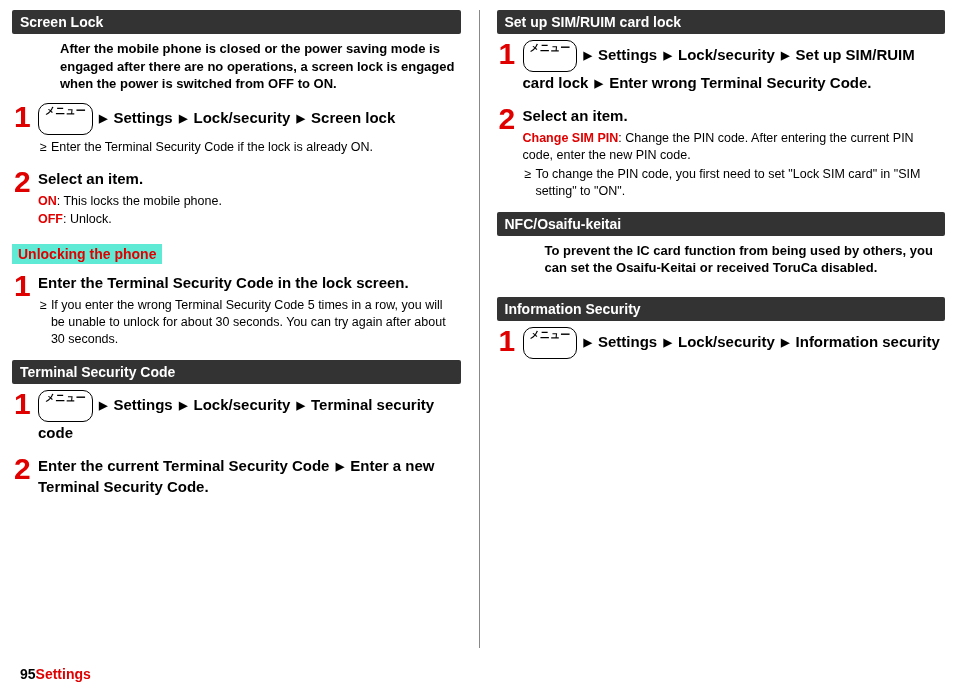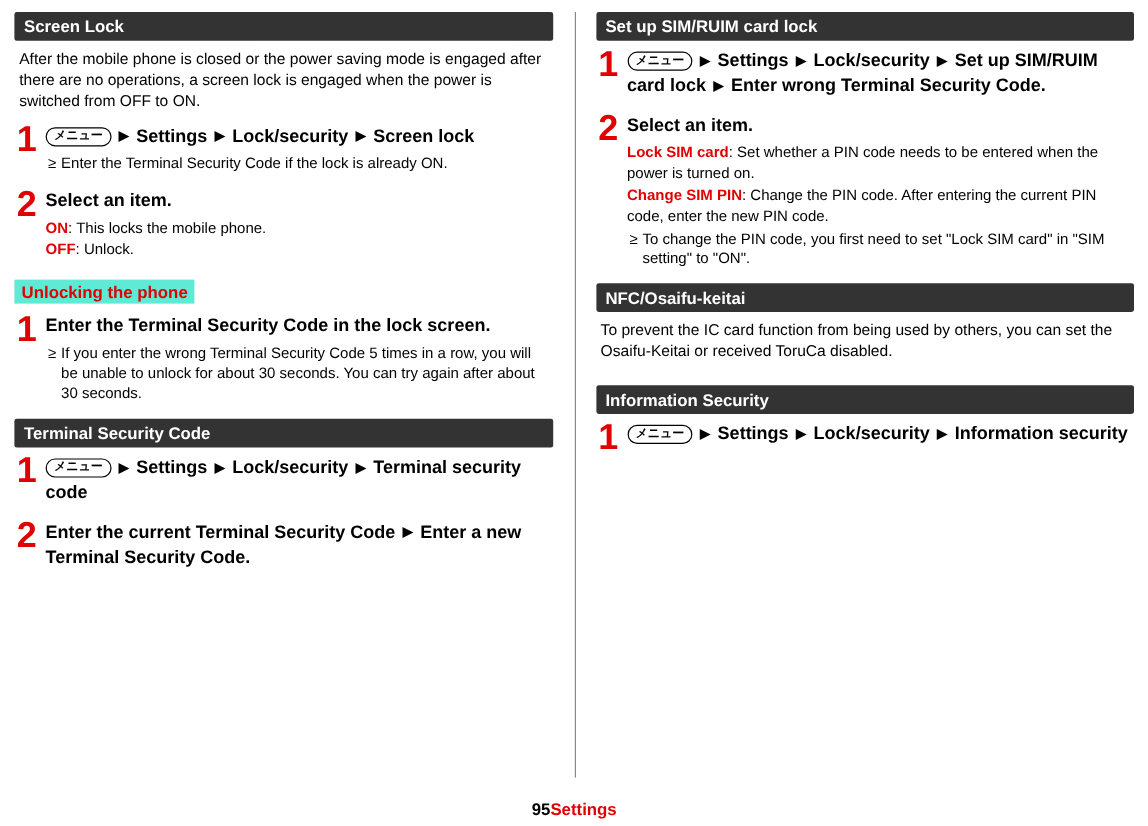--- a/index.html
+++ b/index.html
@@ -17,23 +17,24 @@
   .section-header {
     background: #333;
     color: #fff;
     font-weight: bold;
     padding: 4px 8px;
     border-radius: 2px;
     margin-bottom: 6px;
     font-size: 14px;
   }
   .intro-bold {
-    font-weight: normal;
+    font-weight: bold;
     padding: 0 4px 10px 4px;
     line-height: 1.35;
+    margin-left: 44px;
   }
   .step { display: flex; margin-bottom: 8px; padding: 0 2px; }
   .step-num {
     color: #e00000;
     font-weight: bold;
     font-size: 30px;
     line-height: 0.9;
     width: 24px;
     flex-shrink: 0;
     font-family: Arial, Helvetica, sans-serif;
@@ -41,21 +42,21 @@
   .step-body { flex: 1; }
   .step-main { font-weight: bold; font-size: 15px; line-height: 1.4; margin-bottom: 4px; }
   .menu-icon {
     display: inline-block;
     border: 1.5px solid #000;
     border-radius: 10px;
     padding: 0 6px;
     font-size: 10px;
     vertical-align: middle;
     line-height: 14px;
-    height: 16px;
+    height: 32px;
     font-weight: bold;
   }
   .arrow { display: inline-block; margin: 0 2px; font-size: 11px; vertical-align: 1px;}
   .bullet-line { display: flex; font-size: 12.5px; line-height: 1.35; margin-bottom: 4px; padding-left: 2px;}
   .bullet-dot { margin-right: 4px; }
   .red-bold { color: #e00000; font-weight: bold; }
   .red-subhead {
     color: #e00000;
     font-weight: bold;
     background: #5eead4;
@@ -63,21 +64,21 @@
     padding: 2px 6px;
     margin: 6px 0 8px 0;
     font-size: 14px;
   }
   .desc-line { font-size: 12.5px; line-height: 1.35; margin-bottom: 2px;}
   .footer {
     position: absolute;
     bottom: 6px;
     left: 0; right: 0;
     display: flex;
-    justify-content: center;
+    justify-content: flex-start;
     padding: 0 20px;
     font-weight: bold;
     font-size: 14px;
   }
   .footer-right { color: #e00000; }
   .divider {
     position: absolute;
     left: 50%;
     top: 10px;
     bottom: 40px;
@@ -191,23 +192,20 @@
           <span>Enter wrong Terminal Security Code.</span>
         </div>
       </div>
     </div>
 
     <div class="step">
       <div class="step-num">2</div>
       <div class="step-body">
         <div class="step-main">Select an item.</div>
         <div class="desc-line">
-          <span class="red-bold">Lock SIM card</span><span>: Set whether a PIN code needs to be entered when the power is turned on.</span>
-        </div>
-        <div class="desc-line">
           <span class="red-bold">Change SIM PIN</span><span>: Change the PIN code. After entering the current PIN code, enter the new PIN code.</span>
         </div>
         <div class="bullet-line">
           <span class="bullet-dot">≥</span>
           <span>To change the PIN code, you first need to set "Lock SIM card" in "SIM setting" to "ON".</span>
         </div>
       </div>
     </div>
 
     <div class="section-header">NFC/Osaifu-keitai</div>

